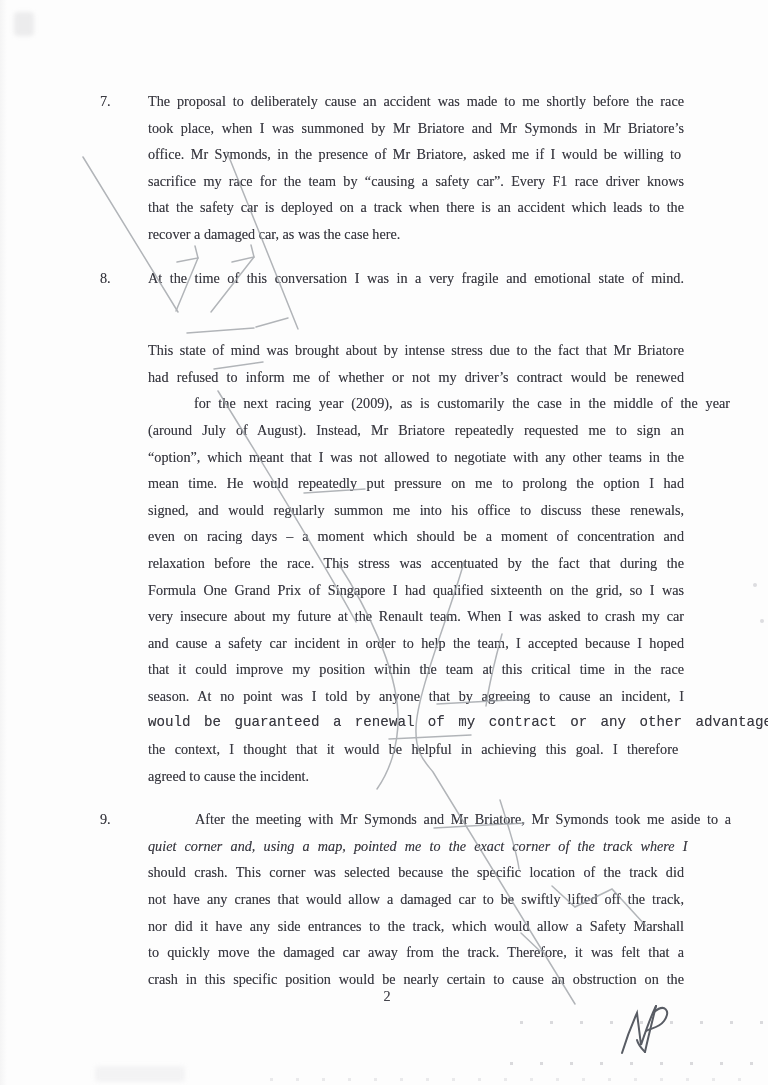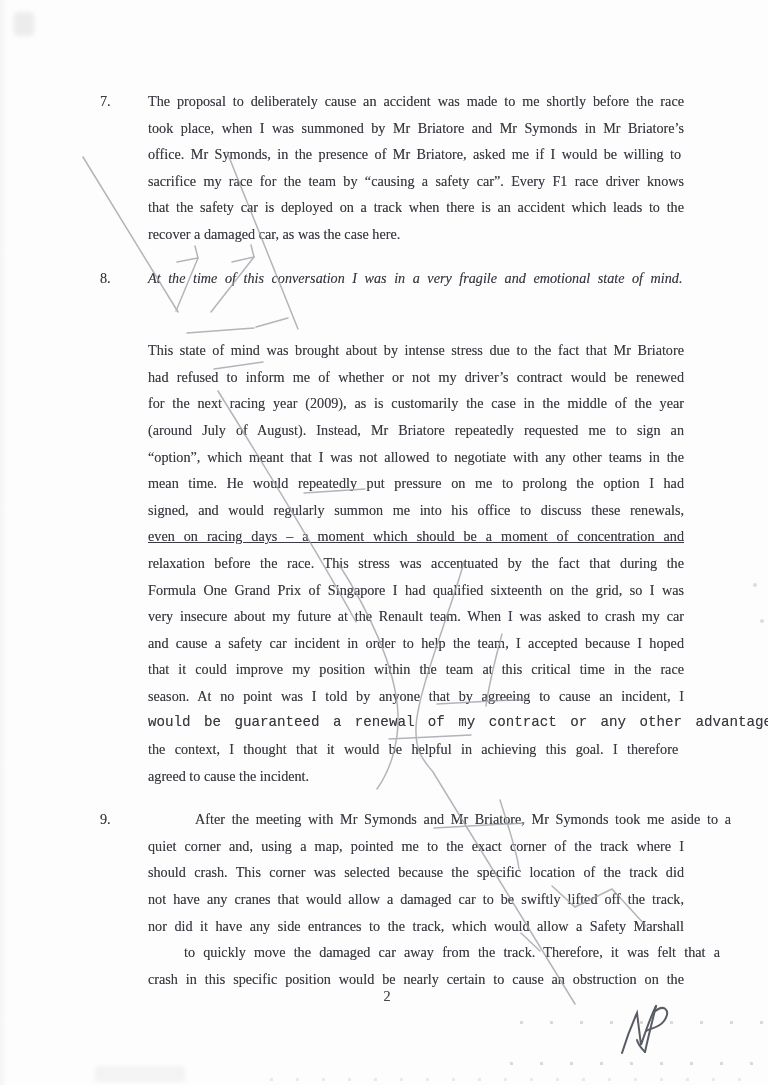--- a/index.html
+++ b/index.html
@@ -56,49 +56,49 @@
           <div class="line" style="word-spacing: 3.91964px;"><span>took place, when I was summoned by Mr Briatore and Mr Symonds in Mr Briatore’s</span></div>
           <div class="line" style="word-spacing: 2.87408px;"><span>office.  Mr Symonds, in the presence of Mr Briatore, asked me if I would be willing to</span></div>
           <div class="line" style="word-spacing: 3.8px;"><span>sacrifice my race for the team by “causing a safety car”. Every F1 race driver knows</span></div>
           <div class="line" style="word-spacing: 3.18842px;"><span>that the safety car is deployed on a track when there is an accident which leads to the</span></div>
           <div class="line last"><span>recover a damaged car, as was the case here.</span></div>
         </div>
       </div>
       <div class="para">
         <div class="pnum">8.</div>
         <div class="ptext">
-          <div class="line" style="word-spacing: 3.97461px; font-style: italic;"><span>At the time of this conversation I was in a very fragile and emotional state of mind.</span></div>
+          <div class="line" style="word-spacing: 3.97461px;"><span>At the time of this conversation I was in a very fragile and emotional state of mind.</span></div>
           <div class="line" style="word-spacing: 3.0127px; margin-top: 46px;"><span>This state of mind was brought about by intense stress due to the fact that Mr Briatore</span></div>
           <div class="line" style="word-spacing: 4.64732px;"><span>had refused to inform me of whether or not my driver’s contract would be renewed</span></div>
-          <div class="line" style="word-spacing: 4.27246px;"><span>for the next racing year (2009), as is customarily the case in the middle of the year</span></div>
+          <div class="line" style="word-spacing: 4.27246px; margin-left: 46px;"><span>for the next racing year (2009), as is customarily the case in the middle of the year</span></div>
           <div class="line" style="word-spacing: 6.51432px;"><span>(around July of August). Instead, Mr Briatore repeatedly requested me to sign an</span></div>
           <div class="line" style="word-spacing: 3.37292px;"><span>“option”, which meant that I was not allowed to negotiate with any other teams in the</span></div>
           <div class="line" style="word-spacing: 6.06138px;"><span>mean time. He would repeatedly put pressure on me to prolong the option I had</span></div>
           <div class="line" style="word-spacing: 6.07292px;"><span>signed, and would regularly summon me into his office to discuss these renewals,</span></div>
-          <div class="line" style="word-spacing: 5.41518px; text-decoration: underline;"><span>even on racing days – a moment which should be a moment of concentration and</span></div>
+          <div class="line" style="word-spacing: 5.41518px;"><span>even on racing days – a moment which should be a moment of concentration and</span></div>
           <div class="line" style="word-spacing: 6.03846px;"><span>relaxation before the race. This stress was accentuated by the fact that during the</span></div>
           <div class="line" style="word-spacing: 3.89688px;"><span>Formula One Grand Prix of Singapore I had qualified sixteenth on the grid, so I was</span></div>
           <div class="line" style="word-spacing: 3.20605px;"><span>very insecure about my future at the Renault team. When I was asked to crash my car</span></div>
           <div class="line" style="word-spacing: 3.78418px;"><span>and cause a safety car incident in order to help the team, I accepted because I hoped</span></div>
           <div class="line" style="word-spacing: 5.5px;"><span>that it could improve my position within the team at this critical time in the race</span></div>
           <div class="line" style="word-spacing: 5.18066px;"><span>season. At no point was I told by anyone that by agreeing to cause an incident, I</span></div>
           <div class="line" style="word-spacing: 4.88101px; font-family: Liberation Mono, monospace;"><span>would be guaranteed a renewal of my contract or any other advantage. However, in</span></div>
           <div class="line" style="word-spacing: 5.78958px;"><span>the context, I thought that it would be helpful in achieving this goal.  I therefore</span></div>
           <div class="line last"><span>agreed to cause the incident.</span></div>
         </div>
       </div>
       <div class="para">
         <div class="pnum">9.</div>
         <div class="ptext">
           <div class="line" style="word-spacing: 3.15833px; margin-left: 47px;"><span>After the meeting with Mr Symonds and Mr Briatore, Mr Symonds took me aside to a</span></div>
-          <div class="line" style="word-spacing: 4.64355px;"><span>quiet corner and, using a map, pointed me to the exact corner of the track where I</span></div>
+          <div class="line" style="word-spacing: 4.64355px; font-style: italic;"><span>quiet corner and, using a map, pointed me to the exact corner of the track where I</span></div>
           <div class="line" style="word-spacing: 4.76442px;"><span>should crash. This corner was selected because the specific location of the track did</span></div>
           <div class="line" style="word-spacing: 3.45215px;"><span>not have any cranes that would allow a damaged car to be swiftly lifted off the track,</span></div>
           <div class="line" style="word-spacing: 3.95208px;"><span>nor did it have any side entrances to the track, which would allow a Safety Marshall</span></div>
-          <div class="line" style="word-spacing: 4.62917px; margin-left: 36px;"><span>to quickly move the damaged car away from the track. Therefore, it was felt that a</span></div>
+          <div class="line" style="word-spacing: 4.62917px;"><span>to quickly move the damaged car away from the track. Therefore, it was felt that a</span></div>
           <div class="line" style="word-spacing: 4.34598px;"><span>crash in this specific position would be nearly certain to cause an obstruction on the</span></div>
         </div>
       </div>
     </div>
 
   <div class="pagenum">2</div>
 
   <svg class="overlay" width="768" height="1085" viewBox="0 0 768 1085">
     <g fill="none" stroke="#9fa3a8" stroke-width="1.5" stroke-linecap="round" opacity="0.8">
 

